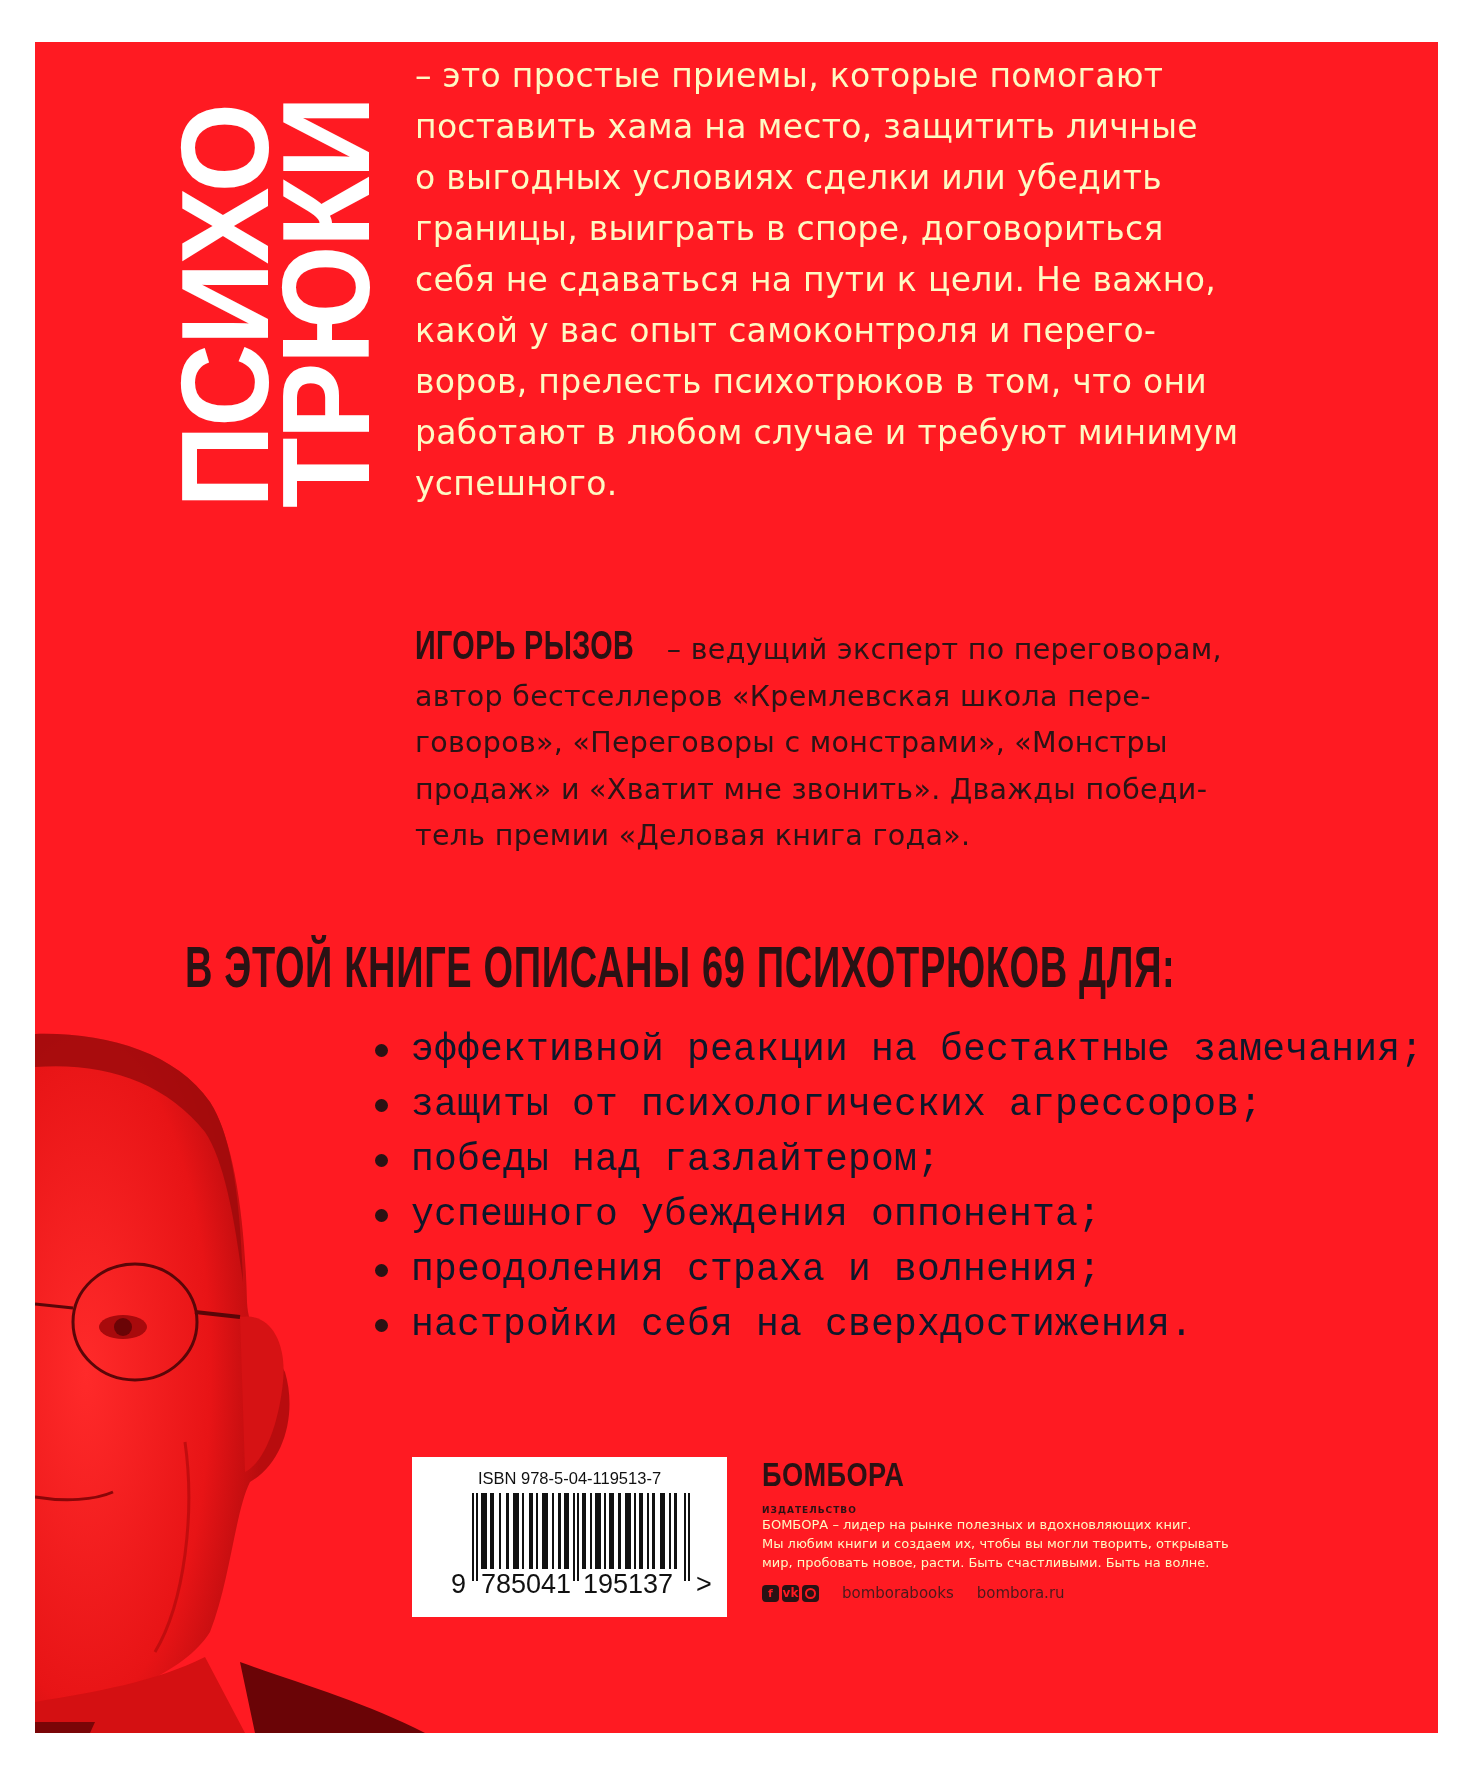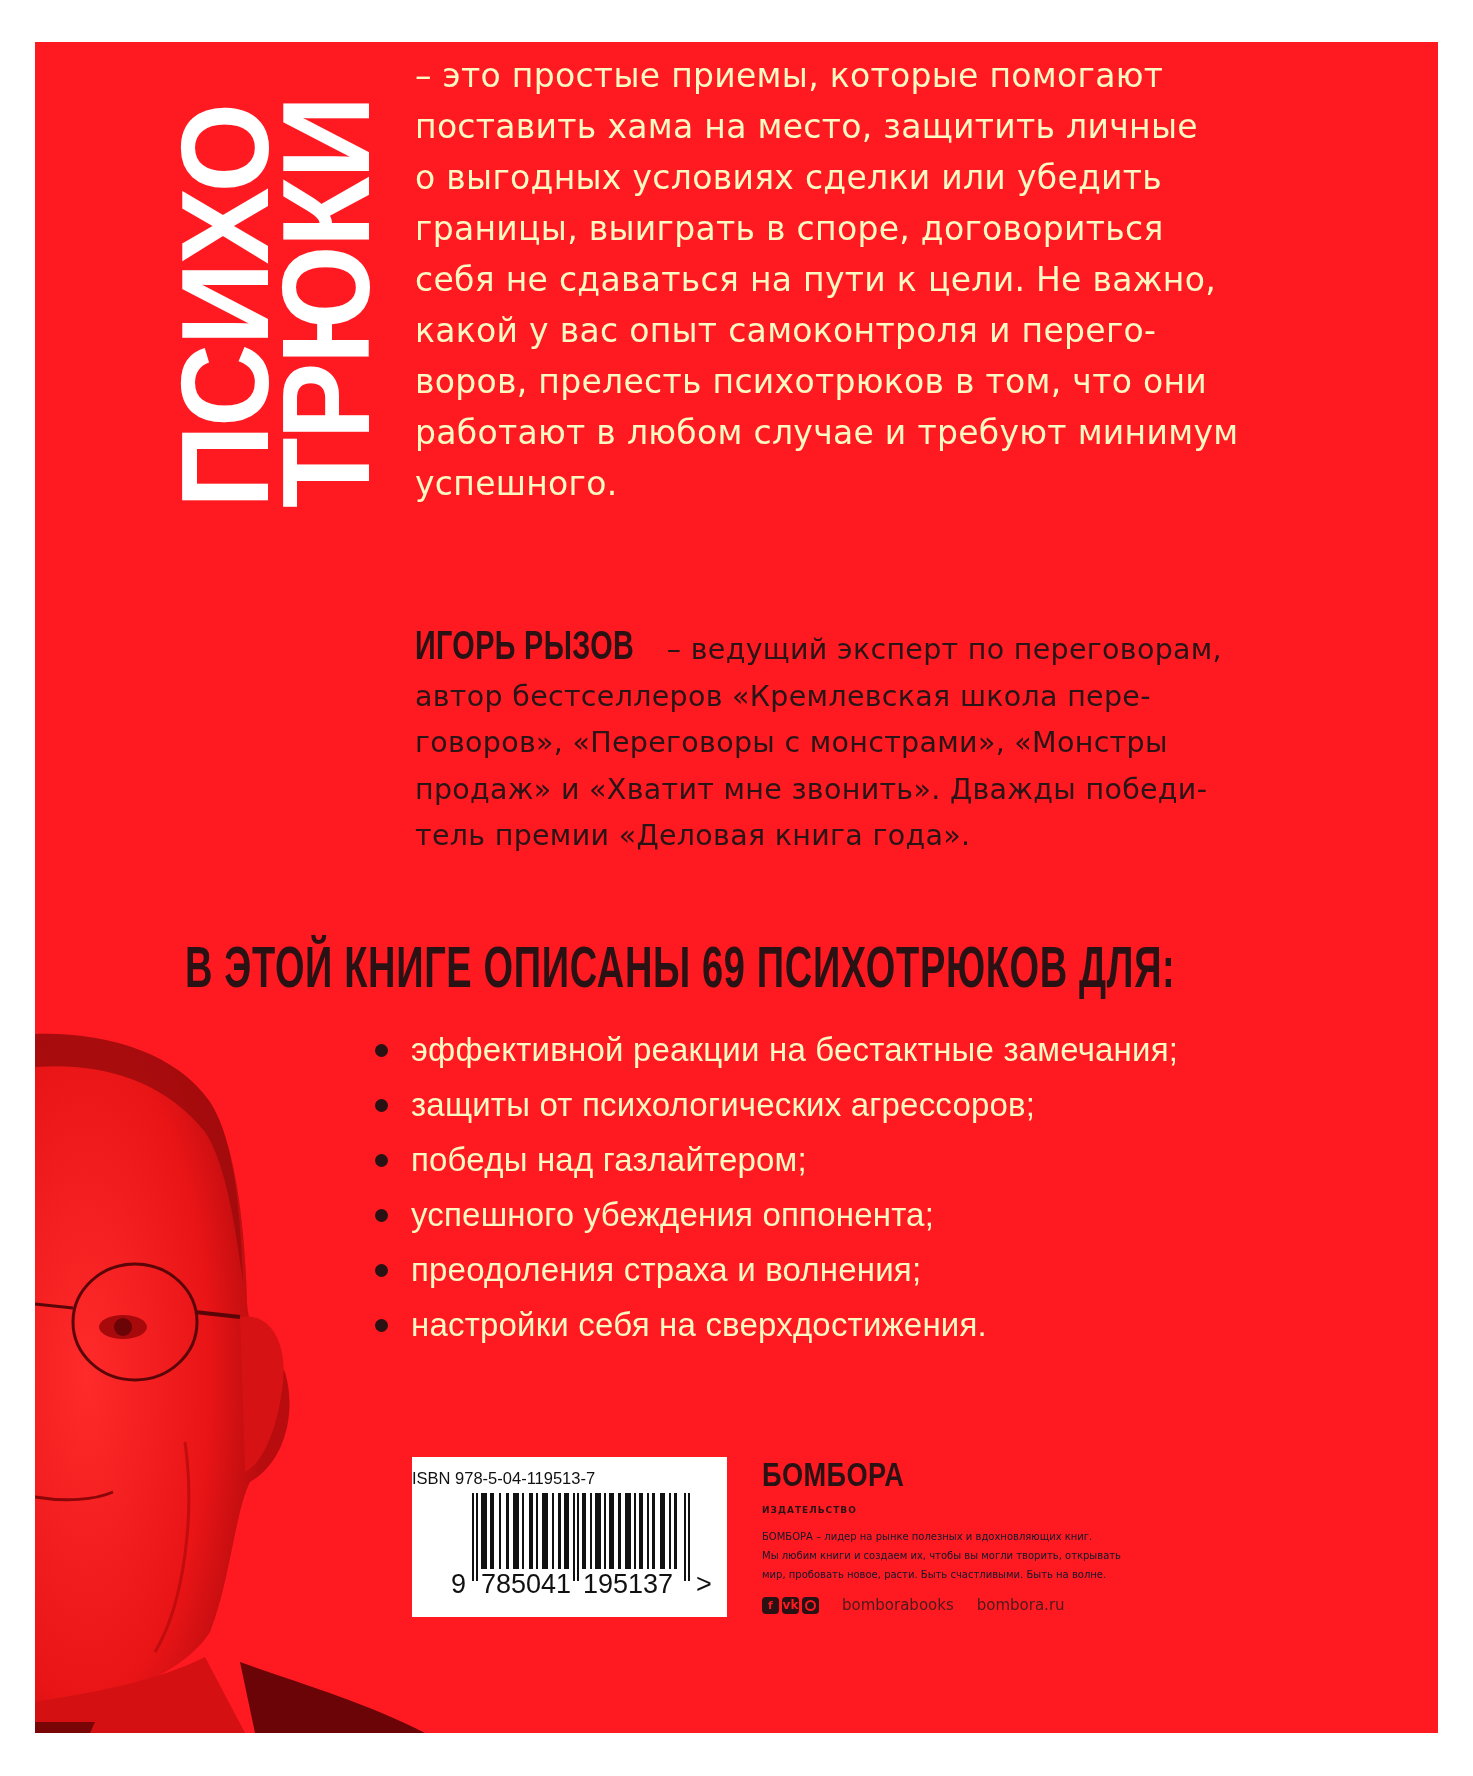--- a/index.html
+++ b/index.html
@@ -28,36 +28,36 @@
   .author .name { font-family:"Liberation Sans", sans-serif; font-weight:bold; font-size:40px;
                   letter-spacing:0.5px; display:inline-block; transform:scaleX(0.72); transform-origin:0 50%;
                   margin-right:-62px; color:#2a1214; }
 
   .heading { position:absolute; left:150px; top:890px; white-space:nowrap; color:#2a1214;
              font-family:"Liberation Sans", sans-serif; font-weight:bold; font-size:58px; line-height:70px;
              transform:scaleX(0.655); transform-origin:0 0; letter-spacing:1px; }
 
   .bullets { position:absolute; left:338px; top:980px; margin:0; padding:0; list-style:none; }
   .bullets li { position:relative; height:55px; line-height:55px; padding-left:38px;
-                color:#fef9c3; font-family:Liberation Sans, sans-serif; font-size:33px; white-space:nowrap; letter-spacing:0.2px; }
+                color:#0f172a; font-family:Liberation Mono, monospace; font-size:38px; white-space:nowrap; letter-spacing:0.2px; }
   .bullets .dot { position:absolute; left:2px; top:22px; width:13px; height:13px; border-radius:50%; background:#2a1214; }
 
   .isbn-box { position:absolute; left:377px; top:1415px; width:315px; height:160px; background:#ffffff; }
-  .isbn-label { position:absolute; left:0; width:315px; top:12px; color:#111;
+  .isbn-label { position:absolute; left:0; width:315px; top:12px; text-align:center; color:#111;
                 font-family:"Liberation Sans", sans-serif; font-size:16.5px; }
   .barcode { position:absolute; left:60px; top:36px; width:220px; height:88px; }
   .isbn-digits { position:absolute; left:0; width:315px; top:112px; color:#111;
                  font-family:"Liberation Sans", sans-serif; font-size:27px; line-height:30px; white-space:nowrap; }
   .isbn-digits span { position:absolute; background:#fff; padding:0 1px; }
 
   .publisher { position:absolute; left:727px; top:1414px; width:560px; color:#2a1214; }
   .pub-logo { font-family:"Liberation Sans", sans-serif; font-weight:bold; font-size:34px; line-height:36px;
               display:inline-block; transform:scaleX(0.8); transform-origin:0 0; letter-spacing:0.5px; }
   .pub-sub { font-family:"DejaVu Sans", sans-serif; font-weight:bold; font-size:9px; letter-spacing:1px; margin-top:13px; }
-  .pub-desc { margin-top:12px; font-family:"DejaVu Sans", sans-serif; font-size:10px; line-height:19px; color:#0f172a; white-space:nowrap; }
+  .pub-desc { margin-top:0; font-family:"DejaVu Sans", sans-serif; font-size:13px; line-height:19px; color:#fef9c3; white-space:nowrap; }
   .pub-social { margin-top:12px; display:flex; align-items:center; font-family:"DejaVu Sans", sans-serif; font-size:15px; color:#4a1a1c; }
   .soc-icon { width:17px; height:17px; border-radius:4px; background:#2a1214; color:#ff1a22; font-size:11px; font-weight:bold;
               display:inline-flex; align-items:center; justify-content:center; margin-right:3px; font-family:"DejaVu Sans", sans-serif; }
   .soc-handle { margin-left:20px; }
   .soc-site { margin-left:23px; }
 </style>
 </head>
 <body>
 
 <div class="cover">

